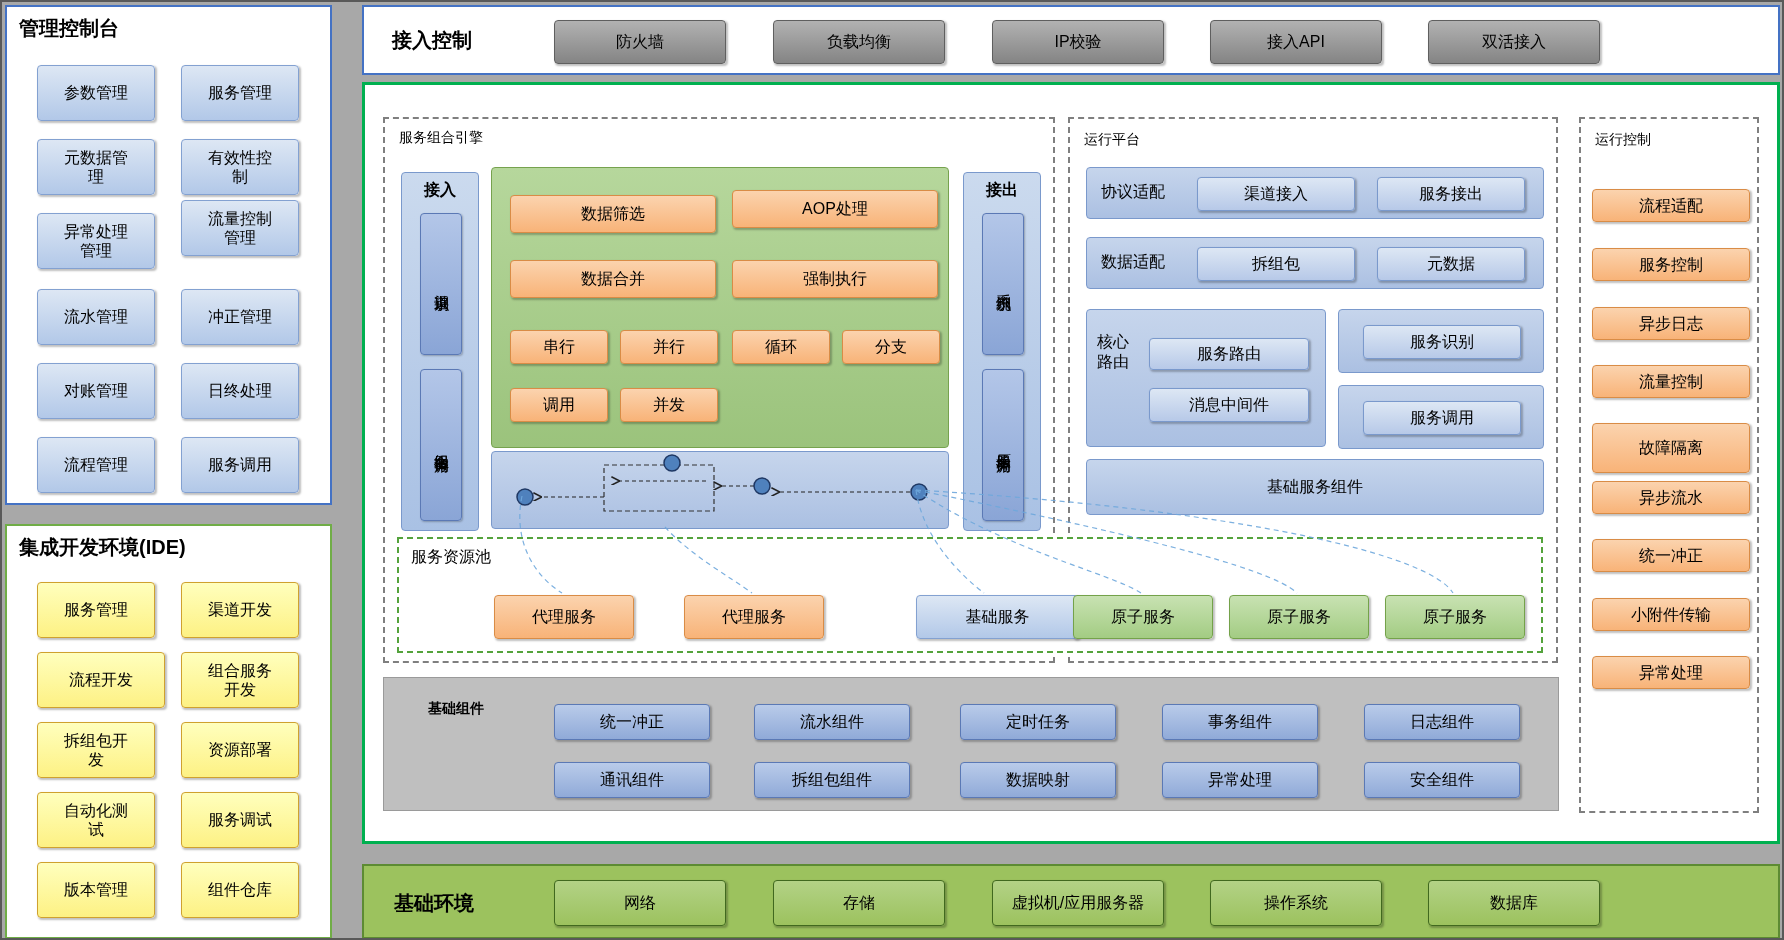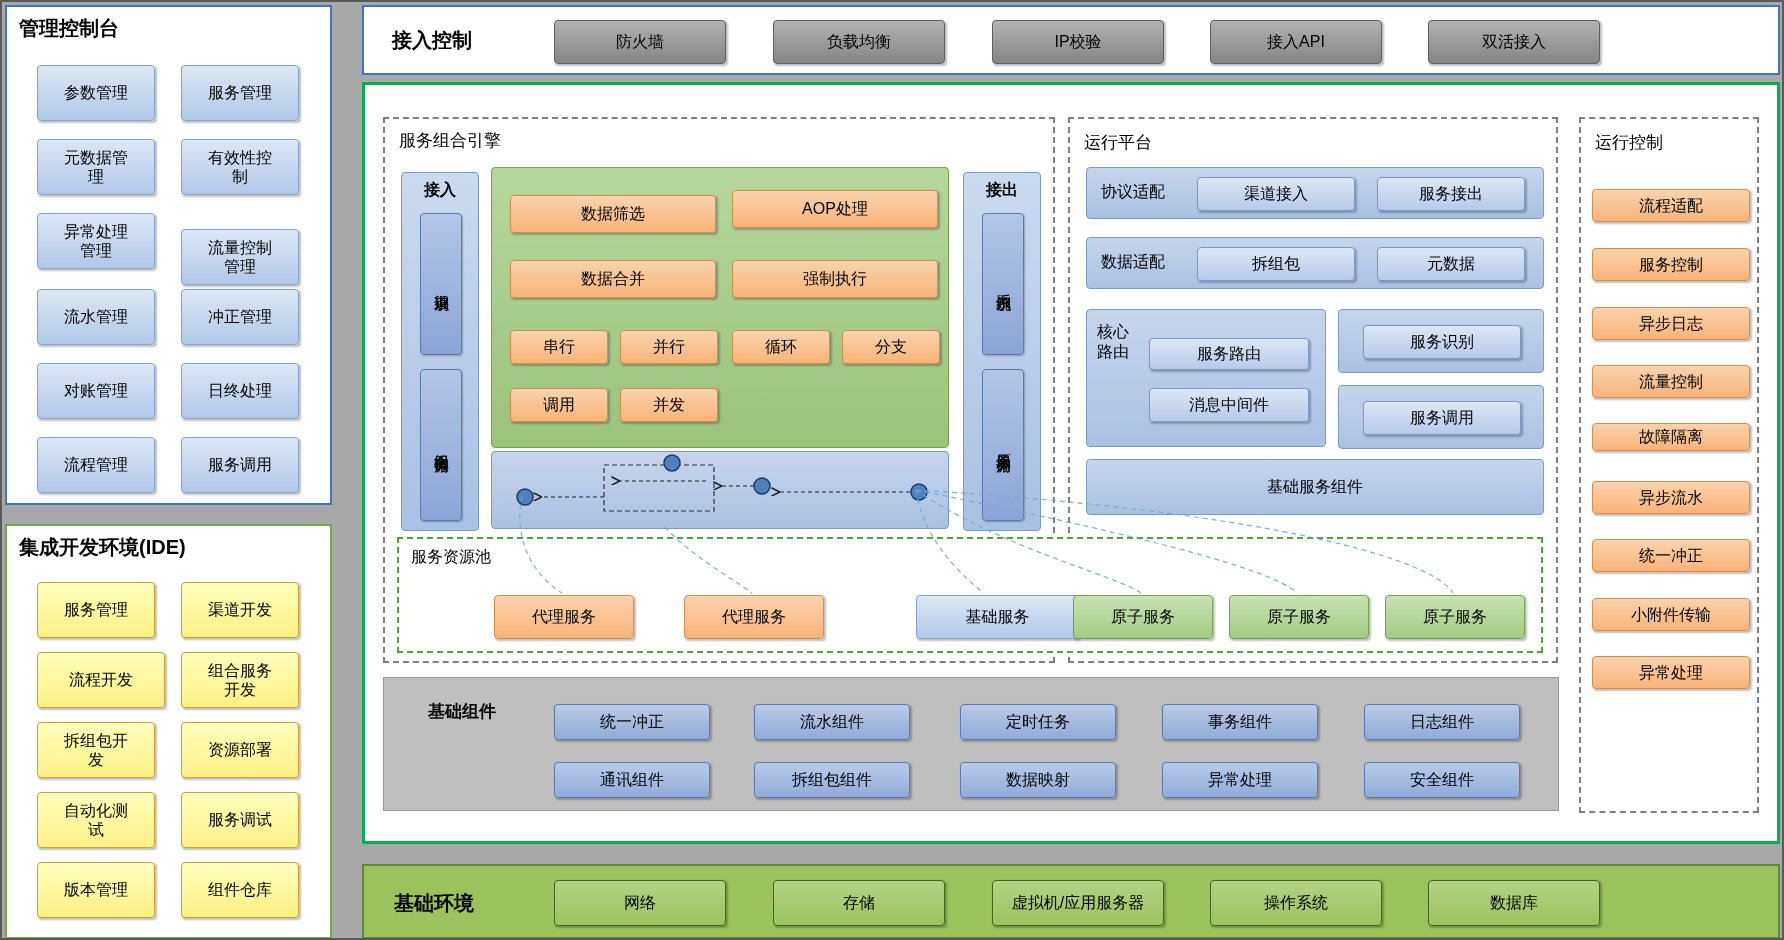--- a/index.html
+++ b/index.html
@@ -15,21 +15,21 @@
   .box-blue   { background:linear-gradient(#dde7f4,#b2c8e8); border:1px solid #83a1d1; }
   .box-yellow { background:linear-gradient(#ffffbd,#fdf184); border:1px solid #cfa12f; }
   .box-gray   { background:linear-gradient(#b2b2b2,#848484); border:1px solid #5f5f5f; }
   .box-orange { background:linear-gradient(#fbd3ae,#f8b378); border:1px solid #d98c46; }
   .box-green  { background:linear-gradient(#c8e2b2,#a3cc83); border:1px solid #74a24a; }
   .box-compblue { background:linear-gradient(#b9cbe9,#90aad8); border:1px solid #5b79b5; }
   .box-innerblue { background:linear-gradient(#dde7f4,#b7c9e8); border:1px solid #7a99cc; }
   .box-env { background:linear-gradient(#b3d286,#9cc25e); border:1px solid #41691f; }
   .dashed { position:absolute; border:2px dashed #7f7f7f; }
   .pool   { position:absolute; border:2px dashed #54a33c; background:#fff; z-index:2; }
-  .area-label { position:absolute; font-size:17px; white-space:nowrap; }
+  .area-label { position:absolute; font-size:14px; white-space:nowrap; }
   .bluebox { position:absolute; background:linear-gradient(#c6d5ec,#abc0e2); border:1px solid #7a99cc; border-radius:4px; }
   .vcol { position:absolute; background:linear-gradient(#cbdaee,#a9c1e4); border:1px solid #7a99cc; border-radius:4px; }
   .vcol-label { position:absolute; top:7px; width:100%; text-align:center; font-size:16px;font-weight:bold; }
   .vbox { position:absolute; background:linear-gradient(#b3c6e8,#8aa5d6); border:1px solid #5b79b5; border-radius:4px;
           display:flex; align-items:center; justify-content:center; box-shadow:1px 1px 2px rgba(0,0,0,.25); }
   .vtext { writing-mode:vertical-rl; text-orientation:upright; font-size:15px; letter-spacing:1px; }
   .greenbox { position:absolute; background:linear-gradient(#b6d79c,#9bc37c); border:1px solid #76a24e; border-radius:4px; }
   .graypanel { position:absolute; background:#bfbfbf; border:1px solid #9a9a9a; }
   .envbar { position:absolute; background:#9cc25e; border:2px solid #5d8b33; }
   .wrap4 { width:72px; display:inline-block; }
@@ -50,21 +50,21 @@
       </div>
     <div class="box box-blue" style="left:30px;top:132px;width:118px;height:56px">
         <span class="wrap4">元数据管理</span>
       </div>
     <div class="box box-blue" style="left:174px;top:132px;width:118px;height:56px">
         <span class="wrap4">有效性控制</span>
       </div>
     <div class="box box-blue" style="left:30px;top:206px;width:118px;height:56px">
         <span class="wrap4">异常处理管理</span>
       </div>
-    <div class="box box-blue" style="left:174px;top:222px;width:118px;height:56px">
+    <div class="box box-blue" style="left:174px;top:193px;width:118px;height:56px">
         <span class="wrap4">流量控制管理</span>
       </div>
     <div class="box box-blue" style="left:30px;top:282px;width:118px;height:56px">
         <span class="wrap4">流水管理</span>
       </div>
     <div class="box box-blue" style="left:174px;top:282px;width:118px;height:56px">
         <span class="wrap4">冲正管理</span>
       </div>
     <div class="box box-blue" style="left:30px;top:356px;width:118px;height:56px">
         <span class="wrap4">对账管理</span>
@@ -228,21 +228,21 @@
         <span class="area-label" style="left:14px;top:14px;font-size:16px">数据适配</span>
         <div class="box box-innerblue" style="left:110px;top:9px;width:158px;height:34px">
             <span>拆组包</span>
           </div>
         <div class="box box-innerblue" style="left:290px;top:9px;width:148px;height:34px">
             <span>元数据</span>
           </div>
       </div>
 
       <div class="bluebox" style="left:16px;top:190px;width:240px;height:138px">
-        <span class="area-label" style="left:10px;top:12px;font-size:16px;white-space:normal;width:38px;line-height:1.25">核心路由</span>
+        <span class="area-label" style="left:10px;top:22px;font-size:16px;white-space:normal;width:38px;line-height:1.25">核心路由</span>
         <div class="box box-innerblue" style="left:62px;top:28px;width:160px;height:32px">
             <span>服务路由</span>
           </div>
         <div class="box box-innerblue" style="left:62px;top:78px;width:160px;height:34px">
             <span>消息中间件</span>
           </div>
       </div>
 
       <div class="bluebox" style="left:268px;top:190px;width:206px;height:64px">
         <div class="box box-innerblue" style="left:24px;top:15px;width:158px;height:34px">
@@ -267,21 +267,21 @@
         </div>
       <div class="box box-orange" style="left:11px;top:129px;width:158px;height:33px">
           <span>服务控制</span>
         </div>
       <div class="box box-orange" style="left:11px;top:188px;width:158px;height:33px">
           <span>异步日志</span>
         </div>
       <div class="box box-orange" style="left:11px;top:246px;width:158px;height:33px">
           <span>流量控制</span>
         </div>
-      <div class="box box-orange" style="left:11px;top:304px;width:158px;height:28px">
+      <div class="box box-orange" style="left:11px;top:304px;width:158px;height:50px">
           <span>故障隔离</span>
         </div>
       <div class="box box-orange" style="left:11px;top:362px;width:158px;height:33px">
           <span>异步流水</span>
         </div>
       <div class="box box-orange" style="left:11px;top:420px;width:158px;height:33px">
           <span>统一冲正</span>
         </div>
       <div class="box box-orange" style="left:11px;top:479px;width:158px;height:33px">
           <span>小附件传输</span>

